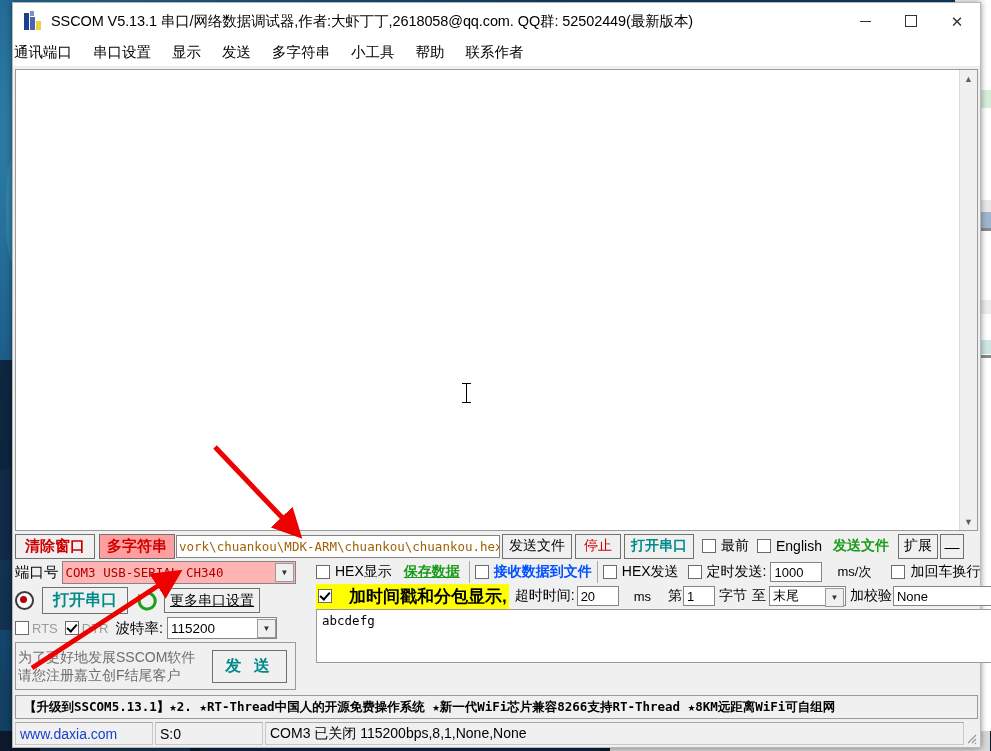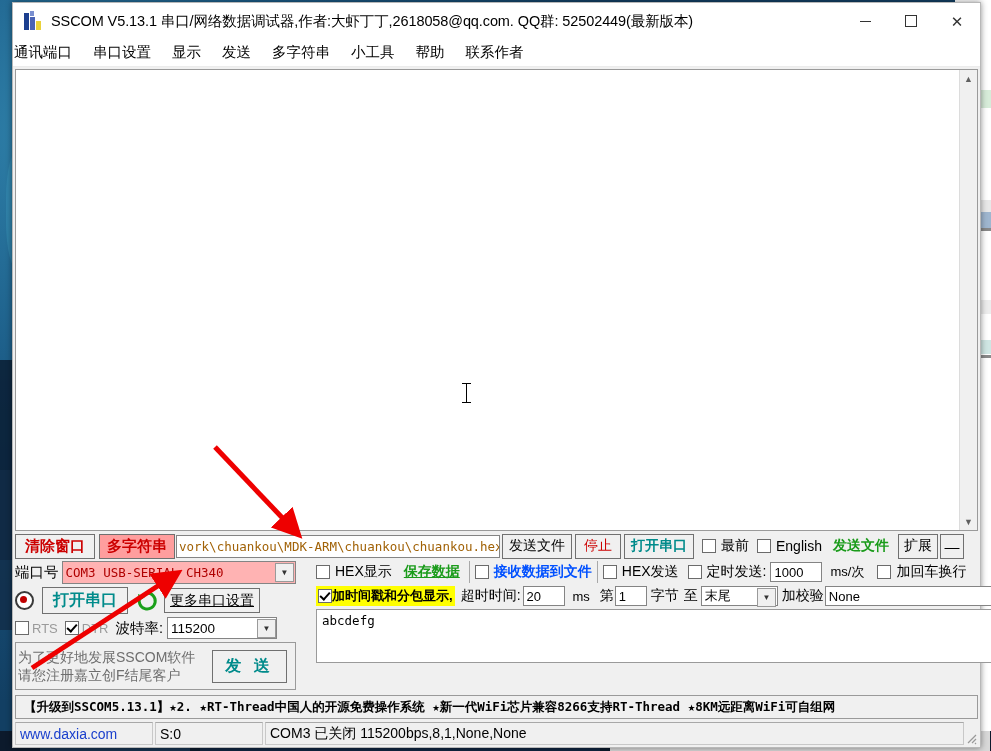--- a/index.html
+++ b/index.html
@@ -120,24 +120,24 @@
   #adbox{border:1px solid #9a9a9a;background:#f0f0f0;display:flex;align-items:center;height:46px;margin-top:1px;}
   #adtext{flex:1 1 auto;font-size:14px;color:#6e6e6e;line-height:18px;padding-left:2px;white-space:nowrap;}
   #send-btn{width:73px;height:31px;margin-right:8px;margin-left:4px;color:#008b8b;font-weight:bold;font-size:16px;letter-spacing:4px;}
 
   
   .rrow{display:flex;align-items:center;height:22px;}
   .sep{width:1px;align-self:stretch;background:#a8a8a8;margin:0 5px;}
   #savedata-btn{height:20px;padding:0 4px;margin-left:8px;color:#1a9b1a;font-weight:bold;font-size:14px;border:none;background:transparent;text-decoration:underline;}
   .blue-lbl{color:#0050ff;font-weight:bold;font-size:14px;margin-left:5px;white-space:nowrap;}
   #timestamp-chk{background:#ffff00;display:flex;align-items:center;padding:1px 2px;}
-  #timestamp-chk .t{font-size:13px;font-weight:bold;margin-left:0;white-space:nowrap;}
+  #timestamp-chk .t{font-size:17px;font-weight:bold;margin-left:17px;white-space:nowrap;}
   .inp{background:#fff;border:1px solid #848484;height:18px;font-size:13px;padding:0 3px;
        display:flex;align-items:center;font-family:"Liberation Sans",sans-serif;}
-  .small-lbl{font-size:13px;margin:0 8px;white-space:nowrap;}
+  .small-lbl{font-size:13px;margin:0 15px;white-space:nowrap;}
   #sendarea{border:1px solid #9a9a9a;background:#fff;height:52px;margin-top:2px;display:flex;}
   #sendarea .txt{flex:1 1 auto;font-family:"DejaVu Sans Mono","Liberation Mono",monospace;font-size:12.5px;
                  padding:3px 5px;color:#000;}
 
   
   #banner{margin:3px 2px 0 2px;border:1px solid #9a9a9a;background:#f0f0f0;height:22px;
           display:flex;align-items:center;padding-left:8px;}
   #banner .bt{font-family:"DejaVu Sans Mono","Liberation Mono",monospace;font-size:12.5px;
               font-weight:bold;white-space:nowrap;color:#000;}
   

